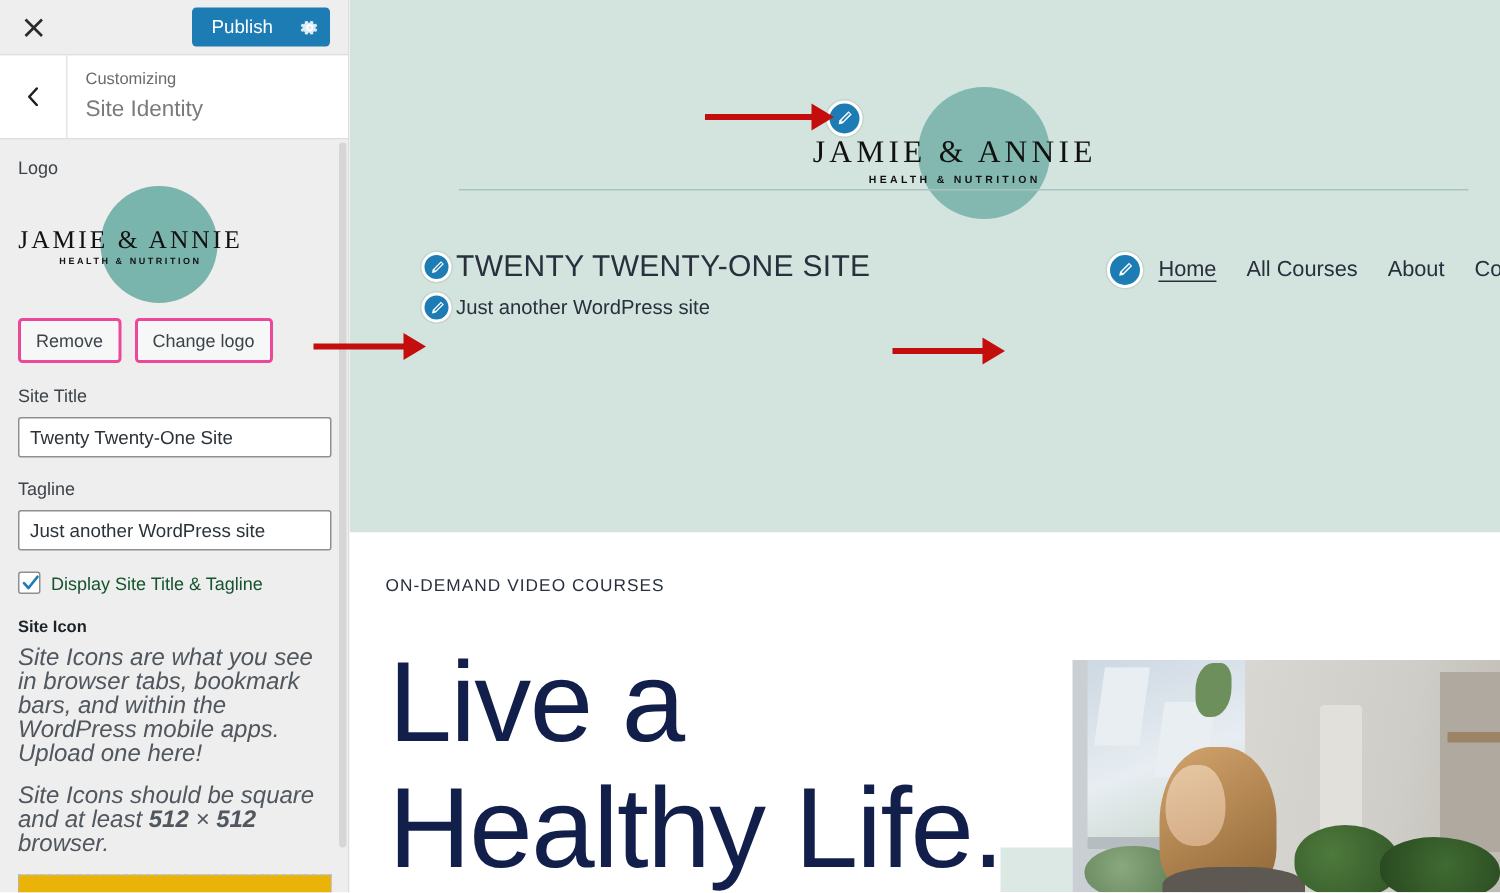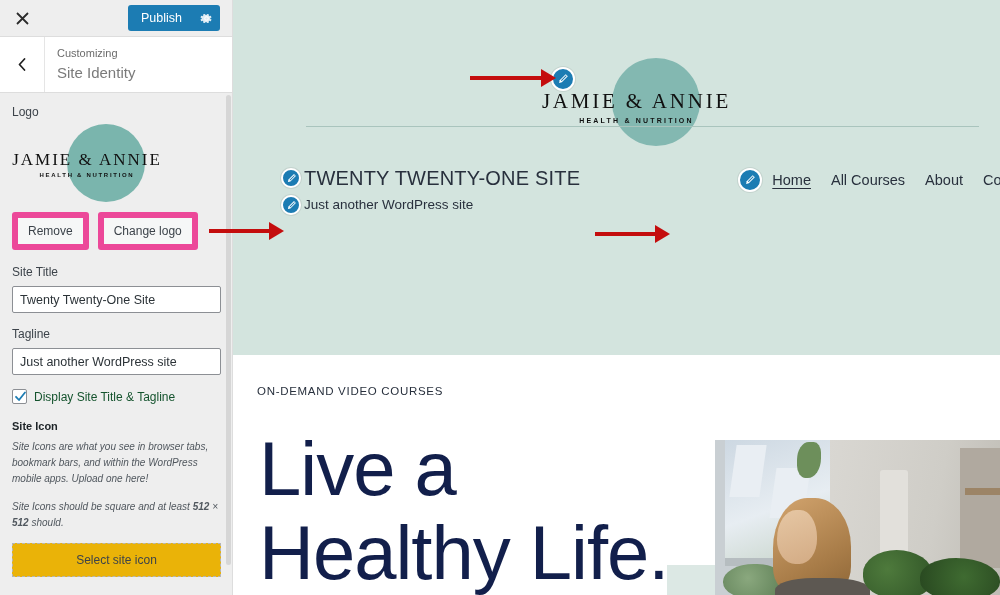--- a/index.html
+++ b/index.html
@@ -86,21 +86,21 @@
     line-height: 19px; white-space: nowrap;
   }
   .logo-sub {
     font-size: 6px; letter-spacing: 1.7px; color: #111;
     font-weight: bold; margin-top: 3px; white-space: nowrap;
   }
 
   .btn-row { display: flex; gap: 9px; margin-bottom: 15px; }
   .ghost-btn {
     background: #f6f7f7;
-    border: 6px solid #ec4899;
+    border: 2px solid #ec4899;
     border-radius: 3px;
     color: #3c434a;
     font-size: 12px;
     padding: 4px 10px;
     cursor: pointer;
     line-height: 18px;
   }
 
   .text-input {
     width: 209px; height: 27px;
@@ -119,21 +119,21 @@
   .cbox {
     width: 15px; height: 15px;
     border: 1px solid #8c8f94;
     background: #fff; border-radius: 2px;
     position: relative; flex: 0 0 15px;
   }
   .cbox svg { position: absolute; left: 1px; top: 0px; }
   .cbox-label { font-size: 12px; color: #14532d; }
 
   .help-text {
-    font-size: 10px; color: #50575e; font-style: italic;
+    font-size: 16px; color: #50575e; font-style: italic;
     line-height: 16px; margin-bottom: 12px;
   }
   .help-text b { font-style: italic; }
 
   .dashed-btn {
     width: 209px; height: 34px;
     border: 1px dashed #b5b5b5;
     background: #eab308;
     display: flex; align-items: center; justify-content: center;
     font-size: 12px; color: #3c434a;
@@ -344,21 +344,21 @@
             <path d="M2 6.8 L5 10 L11 2.5" stroke="#1c7cb3" stroke-width="1.8" fill="none" stroke-linecap="round" stroke-linejoin="round"></path>
           </svg>
         </div>
         <div class="cbox-label">Display Site Title &amp; Tagline</div>
       </div>
 
       <div class="field-label strong">Site Icon</div>
 
       <div class="help-text">Site Icons are what you see in browser tabs, bookmark bars, and within the WordPress mobile apps. Upload one here!</div>
 
-      <div class="help-text"><span>Site Icons should be square and at least </span><b>512</b><span> × </span><b>512</b><span> should.</span></div>
+      <div class="help-text"><span>Site Icons should be square and at least </span><b>512</b><span> × </span><b>512</b><span> browser.</span></div>
 
       <div class="dashed-btn">Select site icon</div>
     </div>
 
     <div class="sb-scrollbar"></div>
   </div>
 
   <div class="preview">
 
     <div class="site-header">

